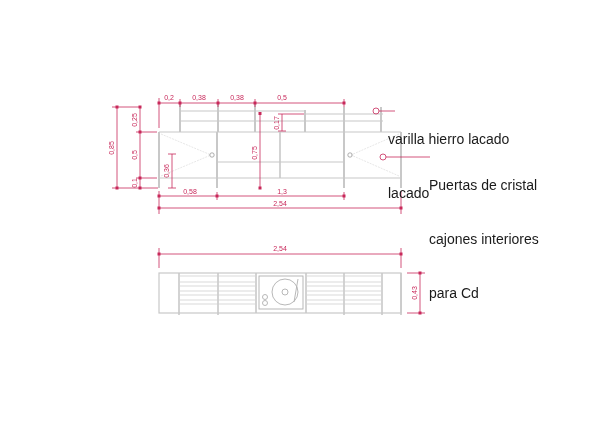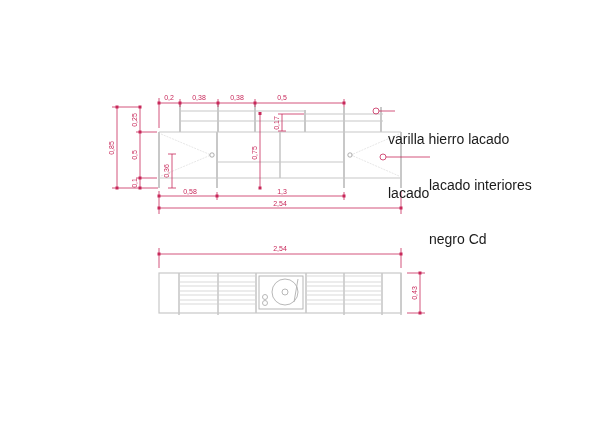--- a/index.html
+++ b/index.html
@@ -190,15 +190,16 @@
     <rect x="418.5" y="311.5" width="3" height="3" fill="#c8285a"></rect>
     <text class="dimtxt" transform="translate(417,293) rotate(-90)" text-anchor="middle">0,43</text>
   </g>
 </svg>
 
 <div class="note" style="left:388px; top:94px;">
   <span>varilla hierro lacado</span>
   <span>lacado</span>
 </div>
 <div class="note" style="left:429px; top:140px;">
-  <span>lacado interiores</span>
-  <span>negro Cd</span>
+  <span>Puertas de cristal</span>
+  <span>cajones interiores</span>
+  <span>para Cd</span>
 </div>
 
 </body></html>

